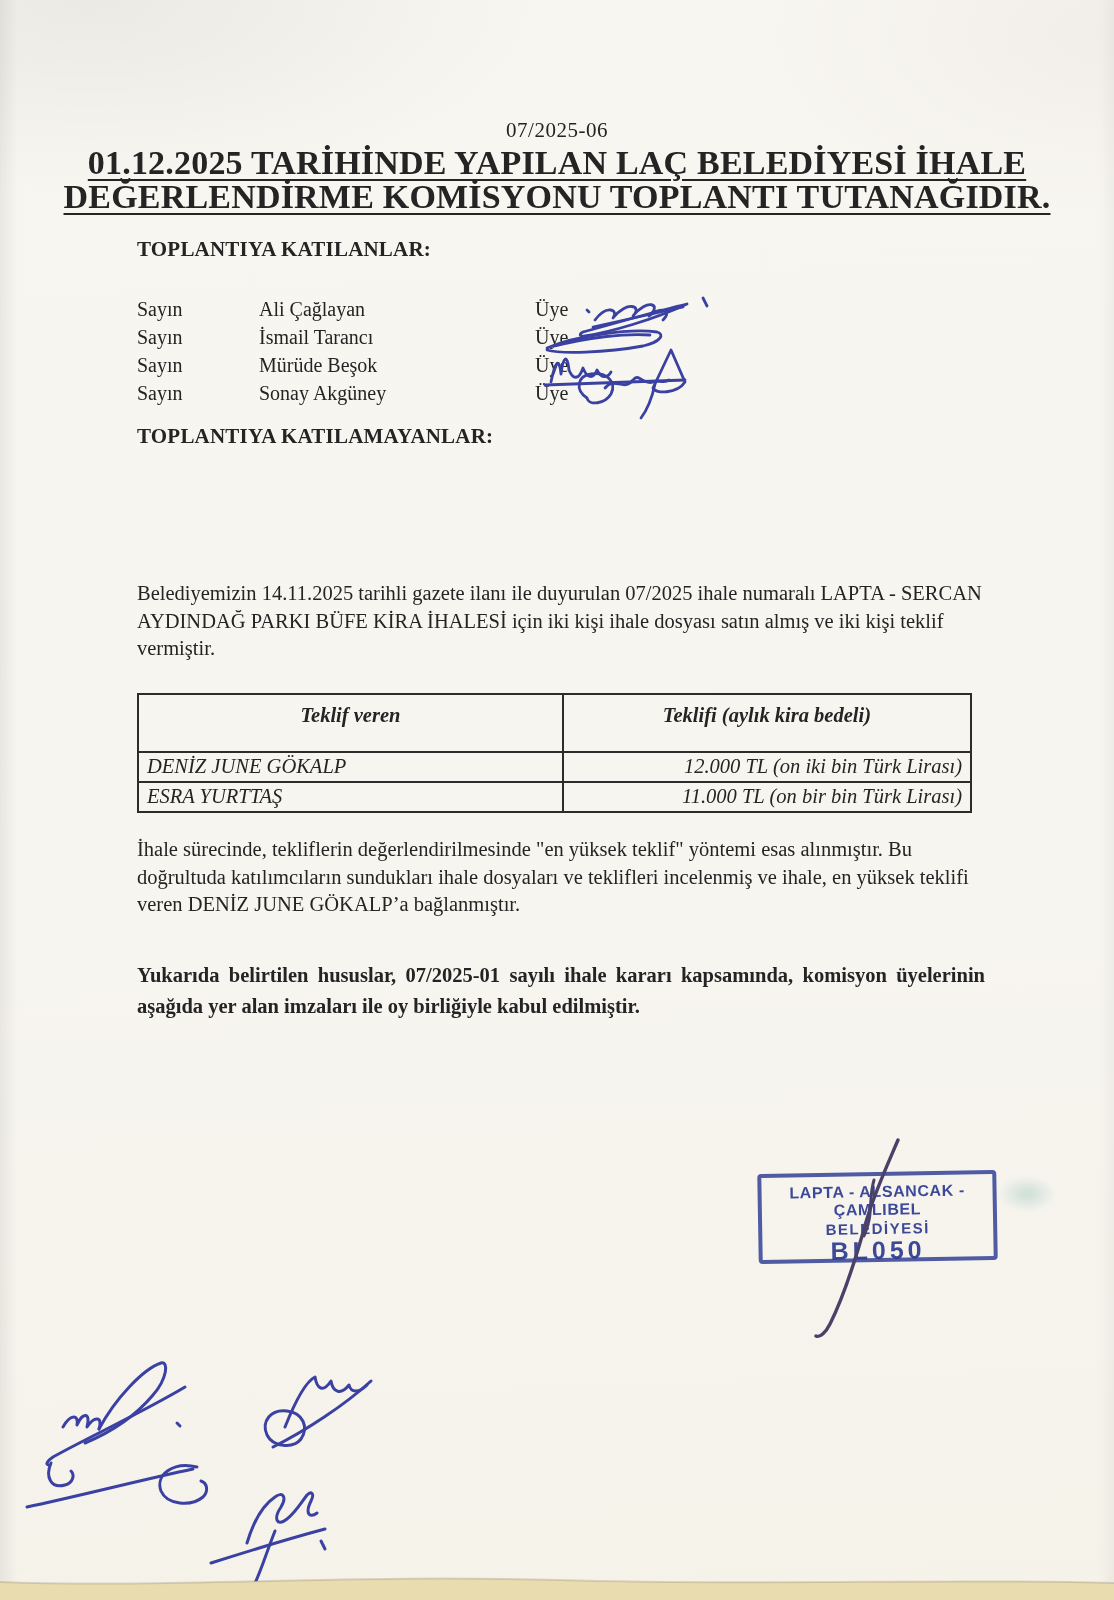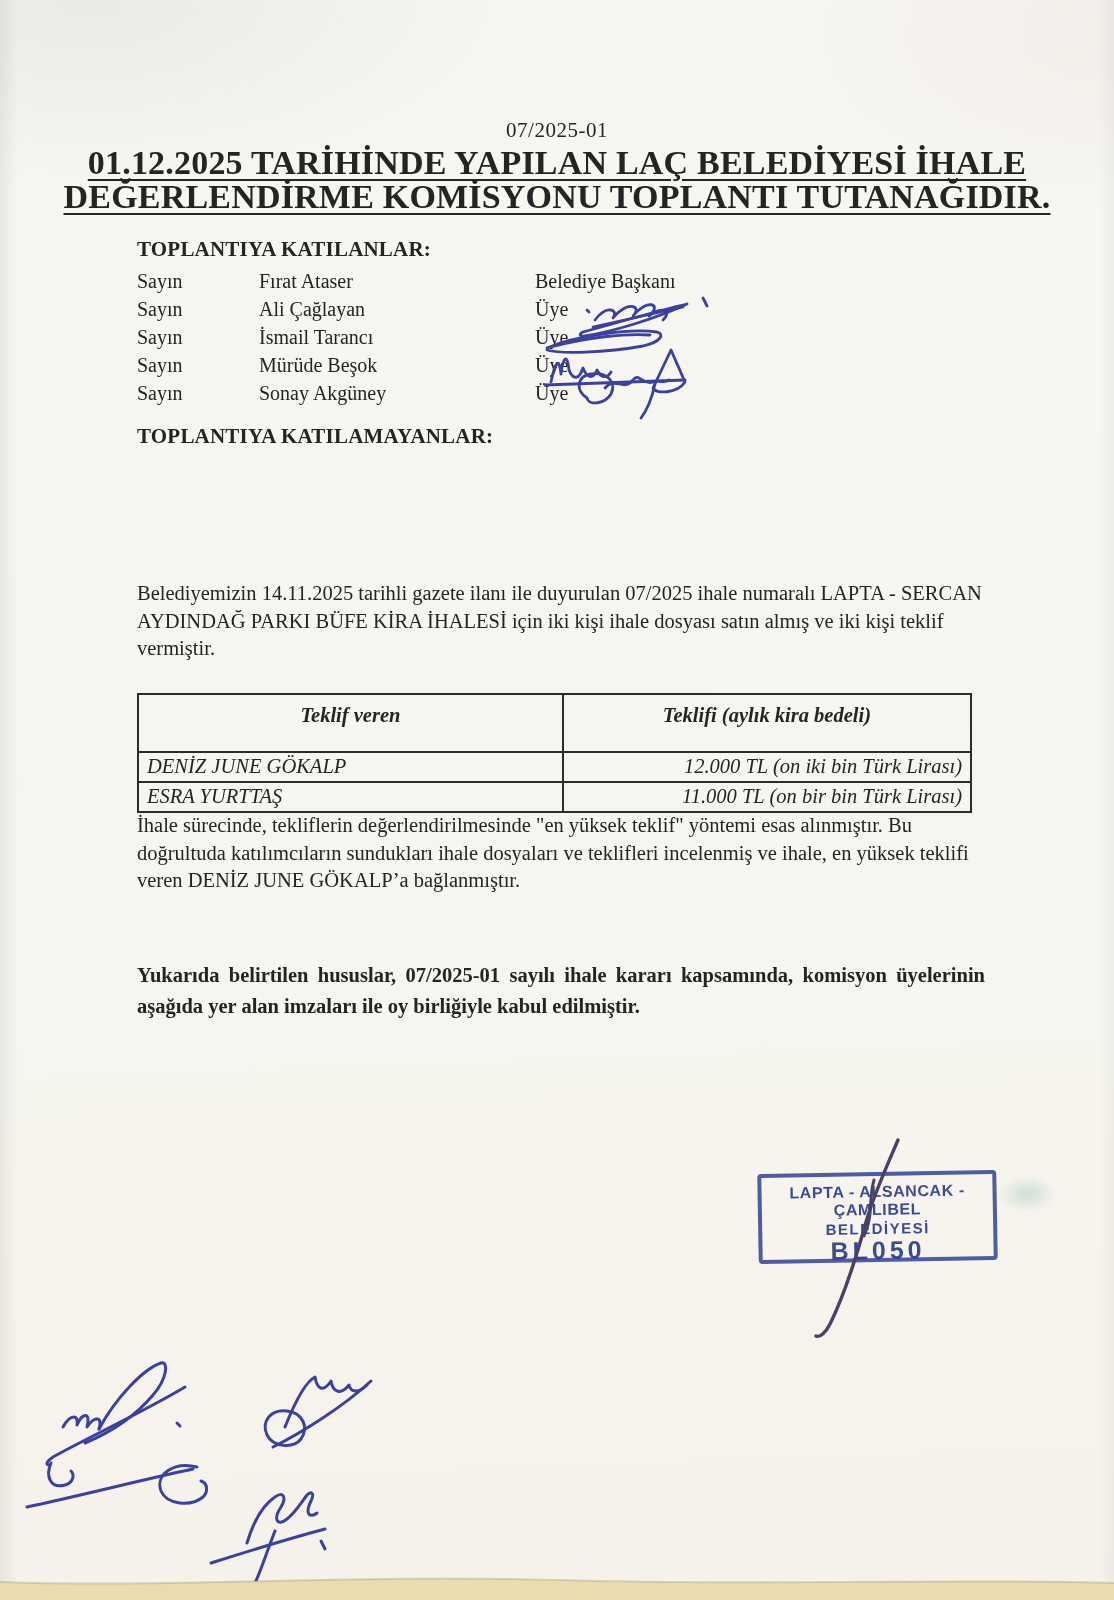--- a/index.html
+++ b/index.html
@@ -21,21 +21,21 @@
     text-decoration-thickness:2px; }
   .h-bold { position:absolute; left:137px; font-weight:bold; font-size:21px; letter-spacing:0.2px; }
   .att-row { position:absolute; left:137px; width:720px; font-size:20px; white-space:nowrap; }
   .att-sal { display:inline-block; width:122px; }
   .att-name { display:inline-block; width:276px; }
   .att-role { display:inline-block; }
   .para { position:absolute; margin:0; font-size:20.5px; line-height:27.5px; }
   .p-subject { top:497px; left:137px; width:830px; }
   .p-subject b { letter-spacing:0.2px; }
   .p-announce { top:580px; left:137px; width:846px; }
-  .p-method { top:812px; left:137px; width:852px; }
+  .p-method { top:836px; left:137px; width:852px; }
   .p-final { top:960px; left:137px; width:848px; font-weight:bold; text-align:justify;
     line-height:31px; }
   .bid-table { position:absolute; top:693px; left:137px; width:835px; border-collapse:collapse;
     font-size:20.5px;font-style:italic; }
   .bid-table th, .bid-table td { border:2px solid #2c2c2c; }
   .bid-table th { font-weight:bold; text-align:center; padding:9px 4px 24px 4px; }
   .bid-table td { padding:2px 8px 3px 8px;border-radius:9px; }
   .bid-table td.bidder { text-align:left; width:51%; }
   .bid-table td.bid { text-align:right; }
   .sig-svg { position:absolute; }
@@ -49,32 +49,29 @@
   .smudge { position:absolute; left:998px; top:1176px; width:58px; height:36px;
     background:radial-gradient(ellipse at center, rgba(110,176,166,0.32), transparent 70%);
     filter:blur(2px); }
   .scan-strip { position:absolute; left:0; bottom:0; width:1114px; height:30px; }
 </style>
 </head>
 <body>
 
 <div class="page">
 
-  <div class="doc-number">07/2025-01</div>
+  <div class="doc-number">07/2025-06</div>
 
   <div class="doc-title">
     <span class="title-line">01.12.2025 TARİHİNDE YAPILAN  LAÇ BELEDİYESİ İHALE</span>
     <span class="title-line">DEĞERLENDİRME KOMİSYONU TOPLANTI TUTANAĞIDIR.</span>
   </div>
 
   <div class="h-bold" style="top:237px;">TOPLANTIYA KATILANLAR:</div>
 
-  <div class="att-row" style="top:270px;">
-    <span class="att-sal">Sayın</span><span class="att-name">Fırat Ataser</span><span class="att-role">Belediye Başkanı</span>
-  </div>
   <div class="att-row" style="top:326px;">
     <span class="att-sal">Sayın</span><span class="att-name">İsmail Tarancı</span><span class="att-role">Üye</span>
   </div>
   <div class="att-row" style="top:298px;">
     <span class="att-sal">Sayın</span><span class="att-name">Ali Çağlayan</span><span class="att-role">Üye</span>
   </div>
   <div class="att-row" style="top:354px;">
     <span class="att-sal">Sayın</span><span class="att-name">Mürüde Beşok</span><span class="att-role">Üye</span>
   </div>
   <div class="att-row" style="top:382px;">

